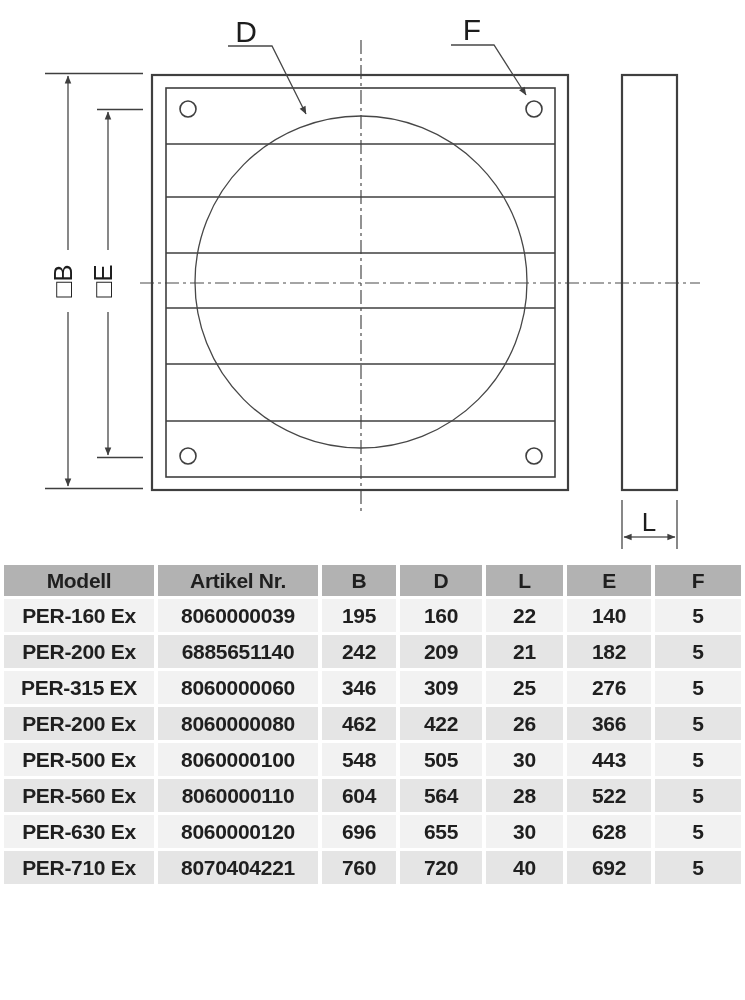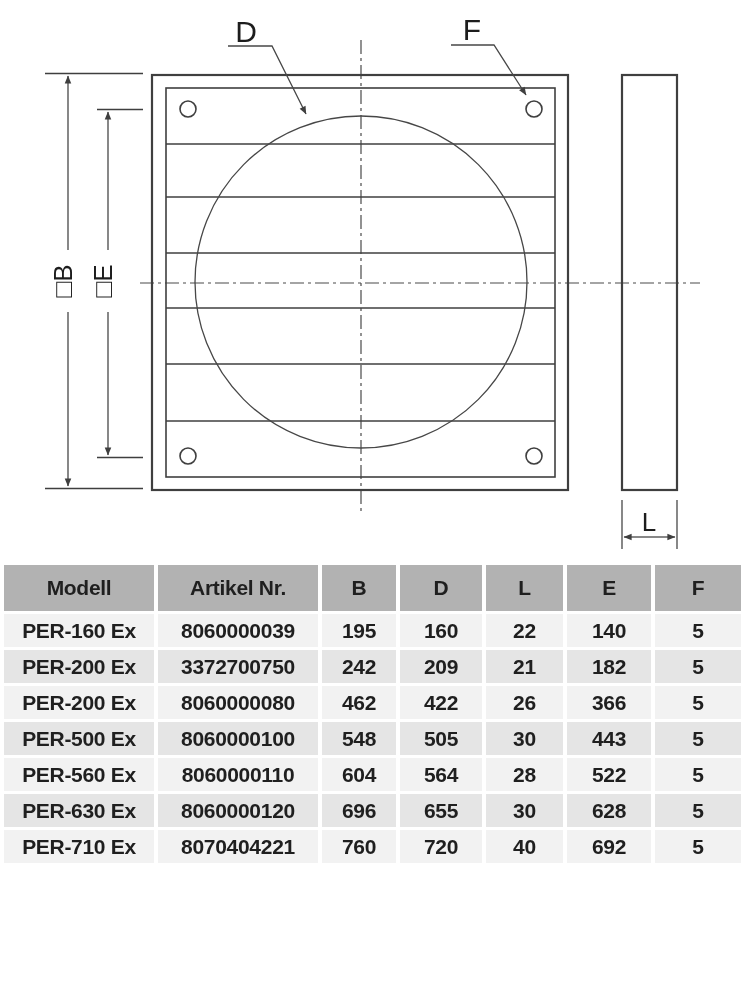--- a/index.html
+++ b/index.html
@@ -17,21 +17,21 @@
   .big-label { font-family:"Liberation Sans",sans-serif; font-size:30px; fill:#1d1d1d; }
   .dim-label { font-family:"Liberation Sans",sans-serif; font-size:26px; fill:#1d1d1d; }
 
   
   .spec-table {
     width:745px; table-layout:fixed;
     border-collapse:separate; border-spacing:4px 3px;
     font-weight:700; font-size:21px; letter-spacing:-0.3px; color:#1f1f1f;
   }
   .spec-table th {
-    background:#b2b2b2; height:46px; padding:0;
+    background:#b2b2b2; height:31px; padding:0;
     text-align:center; font-weight:700;
   }
   .spec-table td { height:33px; padding:0; text-align:center; }
   .spec-table tbody tr:nth-child(odd)  td { background:#f2f2f2; }
   .spec-table tbody tr:nth-child(even) td { background:#e5e5e5; }
 </style>
 </head>
 <body>
 
 <div class="page">
@@ -127,25 +127,34 @@
         <td>PER-160 Ex</td>
         <td>8060000039</td>
         <td>195</td>
         <td>160</td>
         <td>22</td>
         <td>140</td>
         <td>5</td>
       </tr>
       <tr>
         <td>PER-200 Ex</td>
-        <td>3372700750</td>
+        <td>6885651140</td>
         <td>242</td>
         <td>209</td>
         <td>21</td>
         <td>182</td>
+        <td>5</td>
+      </tr>
+      <tr>
+        <td>PER-315 EX</td>
+        <td>8060000060</td>
+        <td>346</td>
+        <td>309</td>
+        <td>25</td>
+        <td>276</td>
         <td>5</td>
       </tr>
       <tr>
         <td>PER-200 Ex</td>
         <td>8060000080</td>
         <td>462</td>
         <td>422</td>
         <td>26</td>
         <td>366</td>
         <td>5</td>

